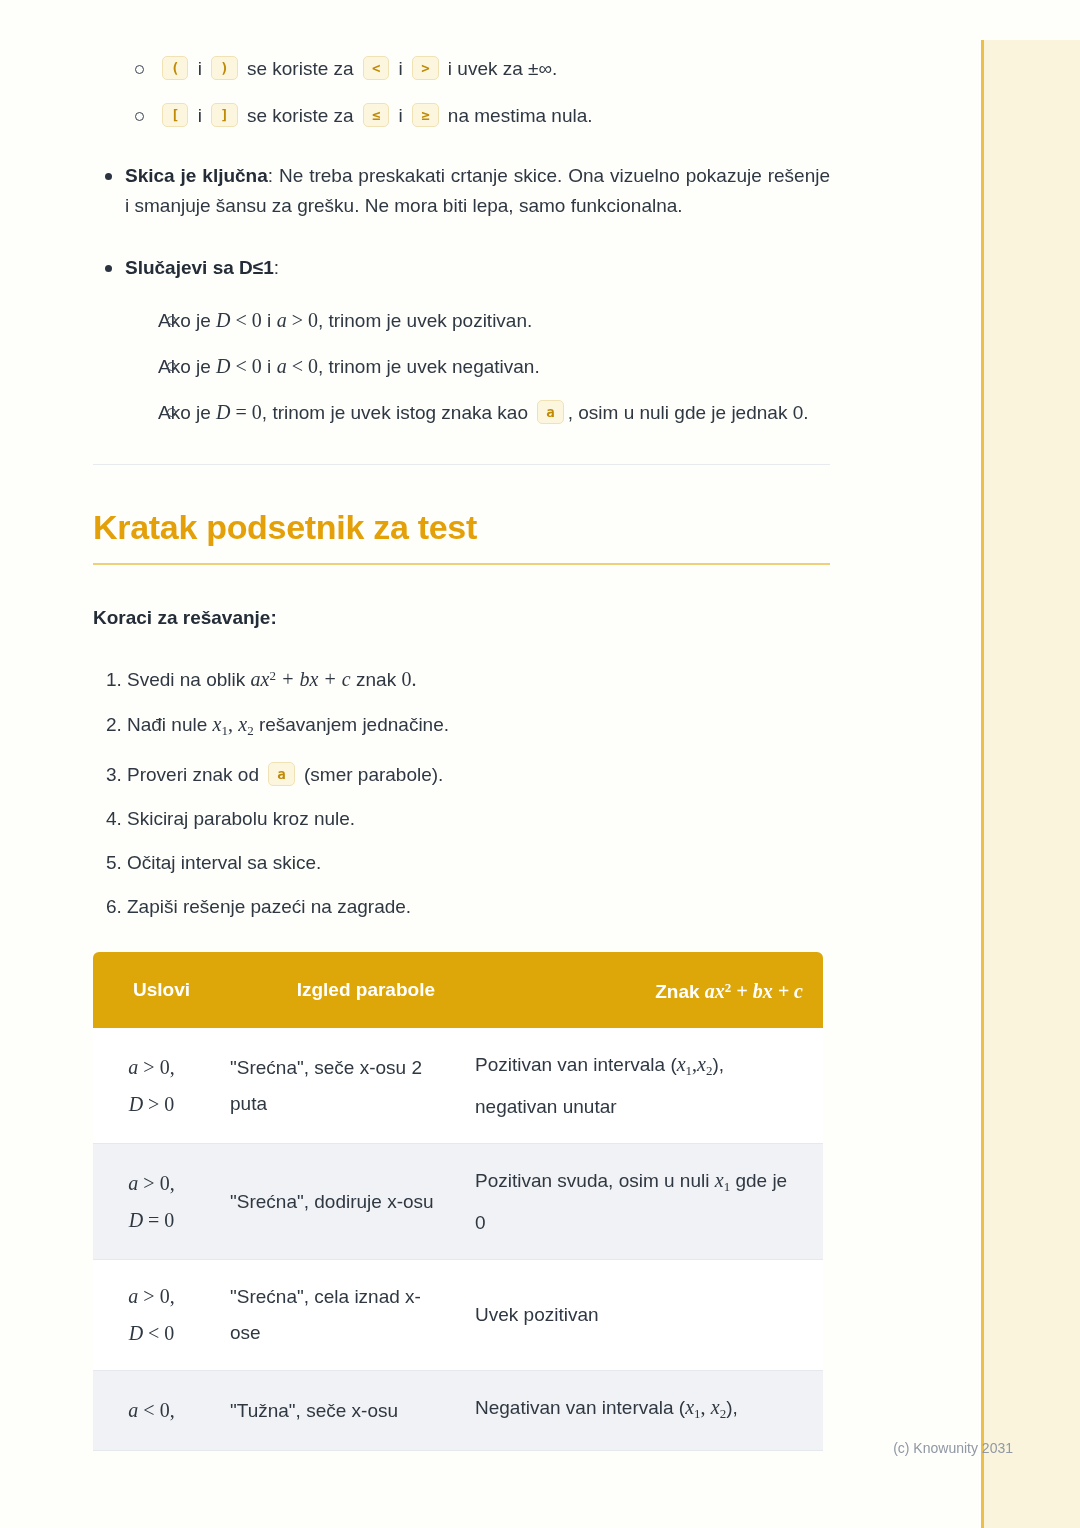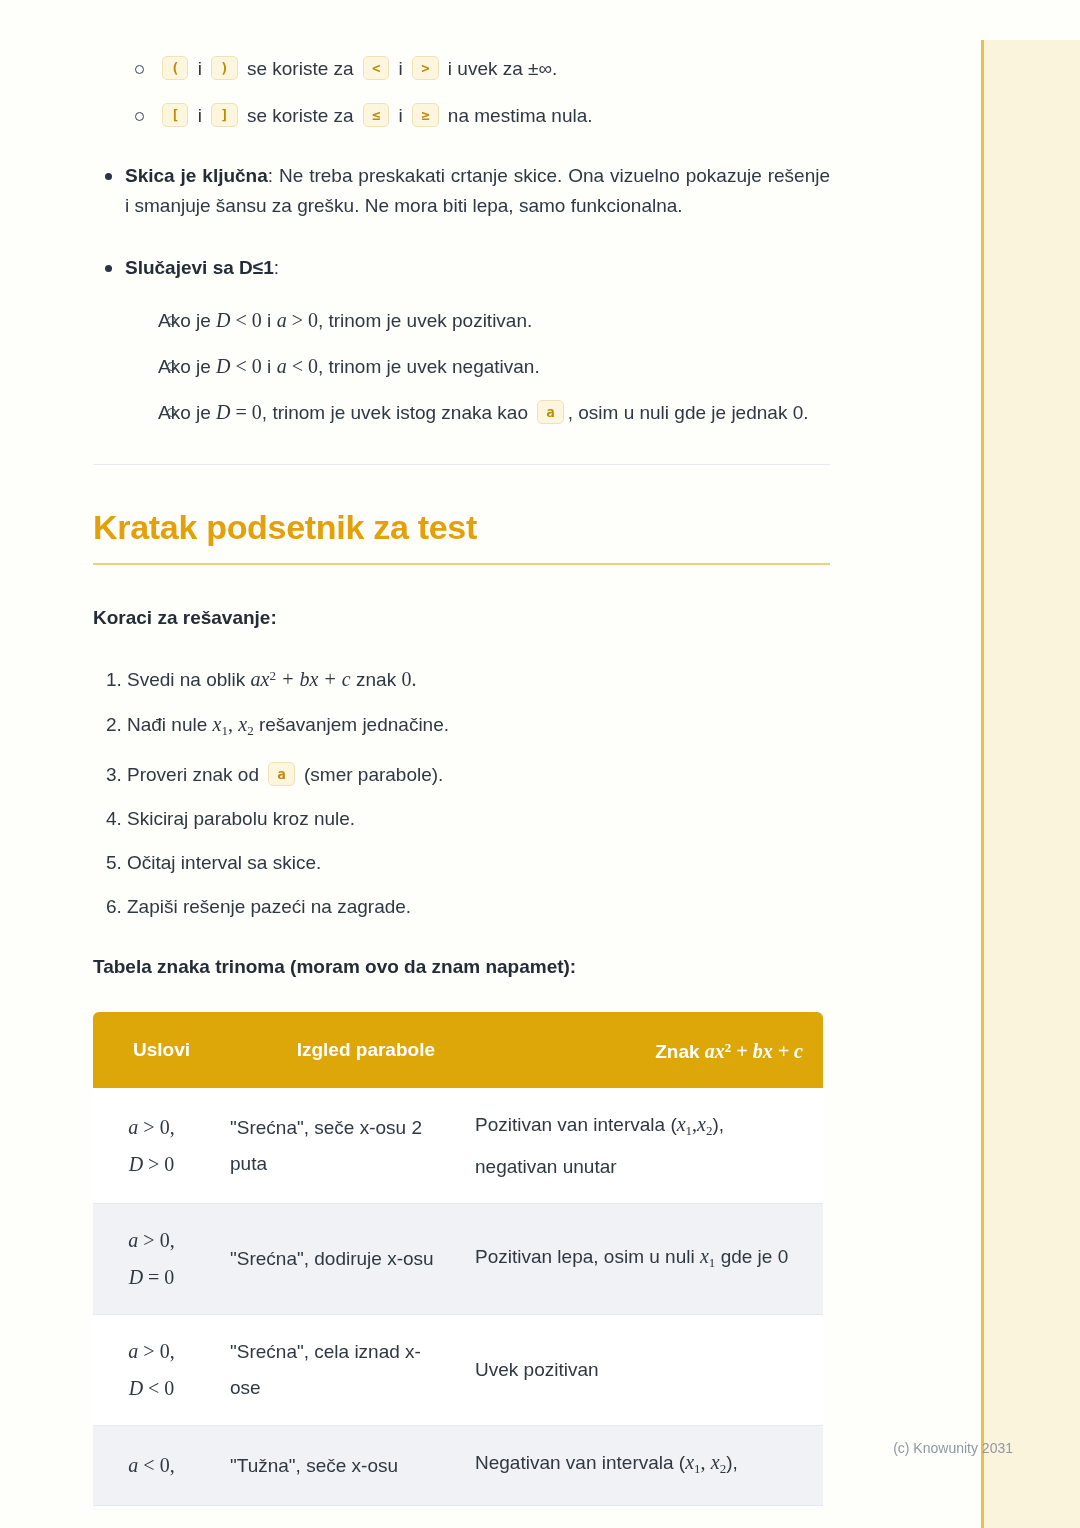--- a/index.html
+++ b/index.html
@@ -108,21 +108,20 @@
 
     <ol class="steps">
       <li><span>Svedi na oblik</span> <span class="mi">ax</span><sup class="ms">2</sup><span class="mi"> + bx + c</span><span> znak</span> <span class="m">0.</span></li>
       <li><span>Nađi nule</span> <span class="mi">x</span><sub class="ms">1</sub><span class="m">,</span> <span class="mi">x</span><sub class="ms">2</sub> <span>rešavanjem jednačine.</span></li>
       <li><span>Proveri znak od</span> <span class="chip">a</span> <span>(smer parabole).</span></li>
       <li><span>Skiciraj parabolu kroz nule.</span></li>
       <li><span>Očitaj interval sa skice.</span></li>
       <li><span>Zapiši rešenje pazeći na zagrade.</span></li>
     </ol>
 
-    <p class="table-heading">Tabela znaka trinoma (moram ovo da znam napamet):</p>
 
     <table class="sign-table">
       <thead>
         <tr>
           <th>Uslovi</th>
           <th>Izgled parabole</th>
           <th><span>Znak</span> <span class="mi hm">ax</span><sup class="ms hm">2</sup><span class="mi hm"> + bx + c</span></th>
         </tr>
       </thead>
       <tbody>
@@ -133,21 +132,21 @@
             </td>
           <td>"Srećna", seče x-osu 2 puta</td>
           <td><span>Pozitivan van intervala (</span><span class="mi">x</span><sub class="ms">1</sub><span class="m">,</span><span class="mi">x</span><sub class="ms">2</sub><span>), negativan unutar</span></td>
         </tr>
         <tr class="alt">
           <td>
               <div class="cond-line"><span class="mi">a</span><span class="m"> &gt; 0,</span></div>
               <div class="cond-line"><span class="mi">D</span><span class="m"> = 0</span></div>
             </td>
           <td>"Srećna", dodiruje x-osu</td>
-          <td><span>Pozitivan lepa, osim u nuli</span> <span class="mi">x</span><sub class="ms">1</sub> <span>gde je 0</span></td>
+          <td><span>Pozitivan svuda, osim u nuli</span> <span class="mi">x</span><sub class="ms">1</sub> <span>gde je 0</span></td>
         </tr>
         <tr>
           <td>
               <div class="cond-line"><span class="mi">a</span><span class="m"> &gt; 0,</span></div>
               <div class="cond-line"><span class="mi">D</span><span class="m"> &lt; 0</span></div>
             </td>
           <td>"Srećna", cela iznad x-ose</td>
           <td><span>Uvek pozitivan</span></td>
         </tr>
         <tr class="alt">

